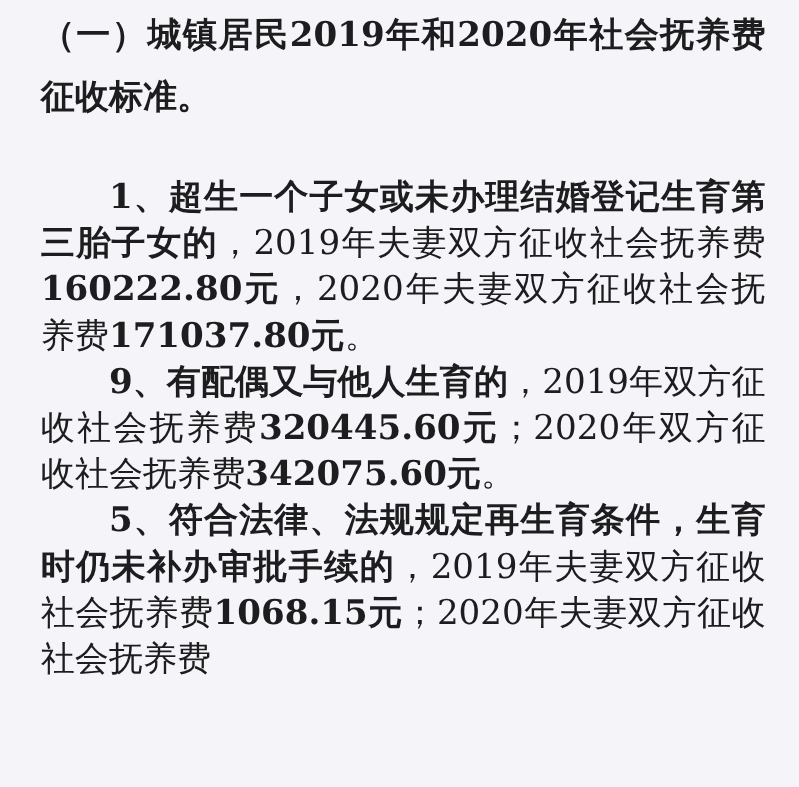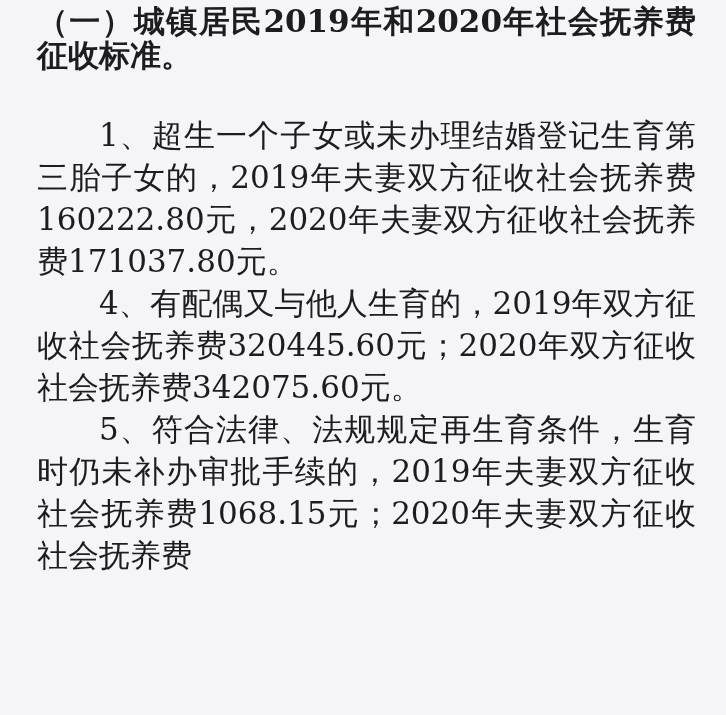--- a/index.html
+++ b/index.html
@@ -20,43 +20,43 @@
     width: 726px;
     padding: 4px 30px 0 37px;
     font-size: 31px;
     line-height: 42px;
     text-align: justify;
   }
   .heading {
     font-size: 31px;
     font-weight: bold;
     margin: 0 0 42px 0;
-    line-height: 34px;
+    line-height: 56px;
   }
   p.para {
     margin: 0;
     text-indent: 2em;
   }
   .b {
-    font-weight: normal;
+    font-weight: bold;
   }
 </style>
 </head>
 <body>
 
 <main class="doc">
 
   <h1 class="heading">（一）城镇居民2019年和2020年社会抚养费征收标准。</h1>
 
   <p class="para">
     <span class="b">1、超生一个子女或未办理结婚登记生育第三胎子女的</span><span>，2019年夫妻双方征收社会抚养费</span><span class="b">160222.80元</span><span>，2020年夫妻双方征收社会抚养费</span><span class="b">171037.80元</span><span>。</span>
   </p>
 
 
   <p class="para">
-    <span class="b">4、有配偶又与他人生育的</span><span>，2019年双方征收社会抚养费</span><span class="b">320445.60元</span><span>；2020年双方征收社会抚养费</span><span class="b">342075.60元</span><span>。</span>
+    <span class="b">9、有配偶又与他人生育的</span><span>，2019年双方征收社会抚养费</span><span class="b">320445.60元</span><span>；2020年双方征收社会抚养费</span><span class="b">342075.60元</span><span>。</span>
   </p>
 
   <p class="para">
     <span class="b">5、符合法律、法规规定再生育条件，生育时仍未补办审批手续的</span><span>，2019年夫妻双方征收社会抚养费</span><span class="b">1068.15元</span><span>；2020年夫妻双方征收社会抚养费</span>
   </p>
 
 </main>
 
 </body></html>

